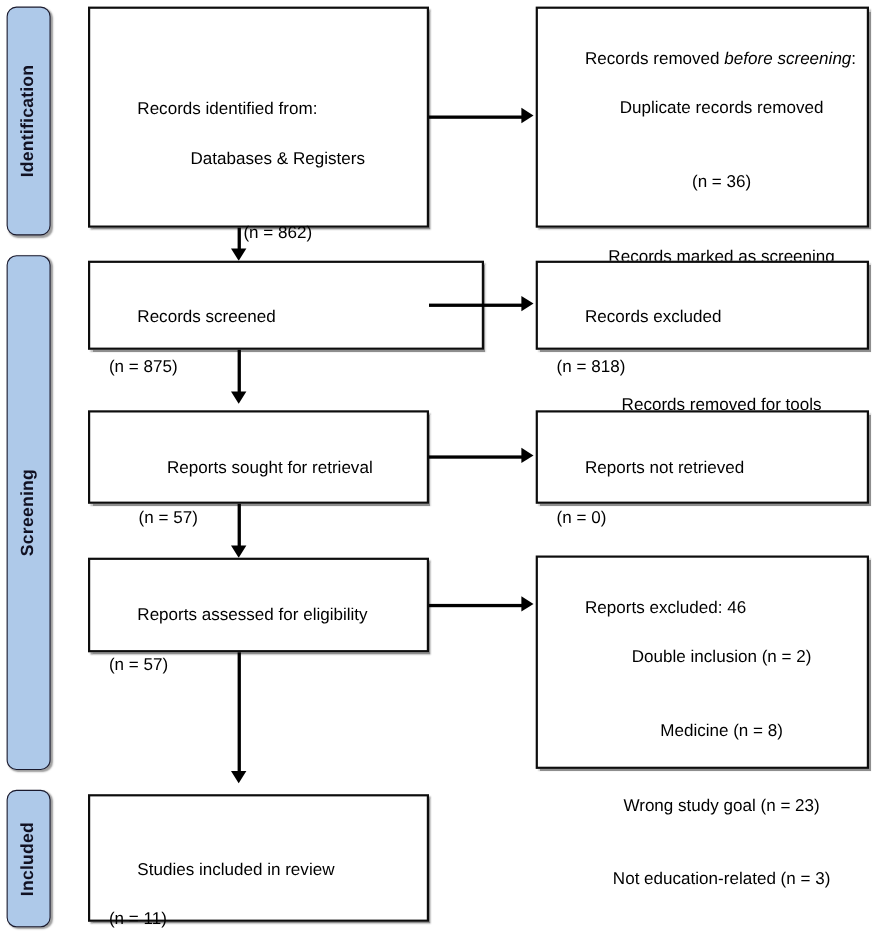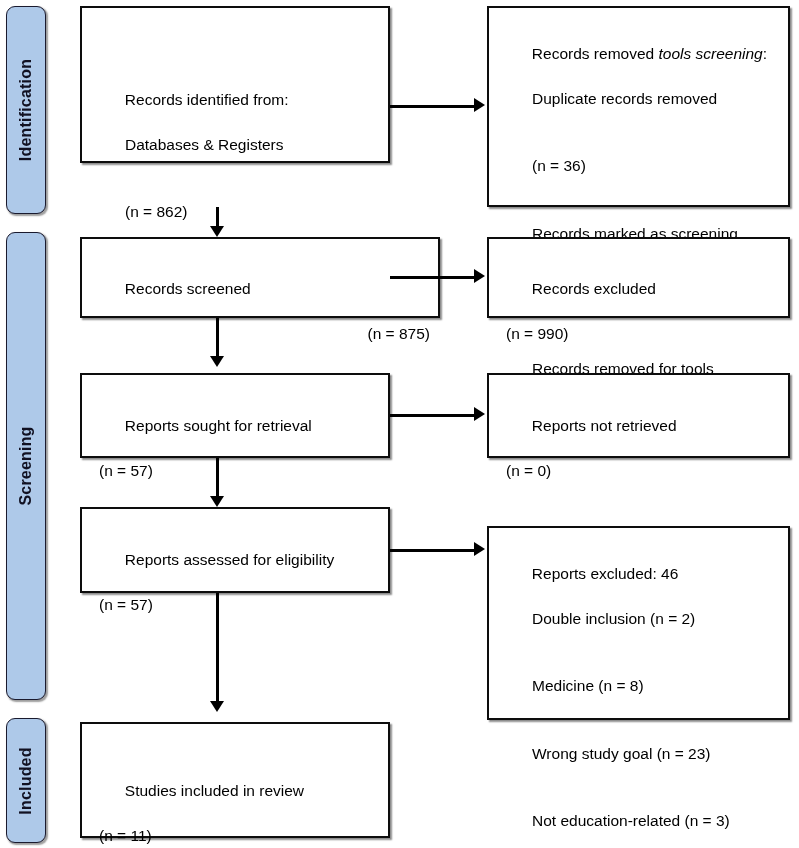--- a/index.html
+++ b/index.html
@@ -55,20 +55,21 @@
     top: 12px;
     right: 8px;
     font-size: 15.5px;
     line-height: 22.5px;
     white-space: pre-wrap;
     color: #000000;
   }
   .node .node-text .indent {
     display: block;
     padding-left: 26px;
+    text-align: center;
   }
   .node .node-text em {
     font-style: italic;
   }
 
   
   .conn {
     position: absolute;
     background: #000000;
   }
@@ -101,69 +102,69 @@
   </div>
 
   <div class="stage-bar" style="left:6px; top:232px; width:40px; height:468px;">
     <span class="stage-label">Screening</span>
   </div>
 
   <div class="stage-bar" style="left:6px; top:718px; width:40px; height:125px;">
     <span class="stage-label">Included</span>
   </div>
 
-  <div class="node" style="left:80px; top:6px; width:310px; height:157px;">
+  <div class="node" style="left:80px; top:6px; width:310px; height:201px;">
     <div class="node-text" style="top:58px;">
       <span>Records identified from:</span>
       <span class="indent">Databases &amp; Registers</span>
       <span class="indent">(n = 862)</span>
       <span class="indent">Citation searching (n = 13)</span>
     </div>
   </div>
 
   <div class="node" style="left:487px; top:6px; width:303px; height:201px;">
     <div class="node-text" style="top:12px;">
-      <span><span>Records removed </span><em>tools screening</em><span>:</span></span>
+      <span><span>Records removed </span><em>before screening</em><span>:</span></span>
       <span class="indent">Duplicate records removed</span>
       <span class="indent">(n = 36)</span>
       <span class="indent">Records marked as screening</span>
       <span class="indent">by automation tools (n = 0)</span>
       <span class="indent">Records removed for tools</span>
       <span class="indent">reasons (n = 0)</span>
     </div>
   </div>
 
   <div class="conn conn-h" style="left:390px; top:105px; width:86px;"></div>
   <div class="arrowhead right" style="left:474px; top:98px;"></div>
 
   <div class="conn conn-v" style="left:216px; top:207px; width:2.5px; height:21px;"></div>
   <div class="arrowhead down" style="left:210px; top:226px;"></div>
 
   <div class="node" style="left:80px; top:237px; width:360px; height:81px;">
     <div class="node-text" style="top:16px;">
       <span>Records screened</span>
-      <span style="display:block;text-align:right;">(n = 875)</span>
+      <span style="display:block;">(n = 875)</span>
     </div>
   </div>
 
   <div class="node" style="left:487px; top:237px; width:303px; height:81px;">
     <div class="node-text" style="top:16px;">
       <span>Records excluded</span>
-      <span style="display:block;">(n = 990)</span>
+      <span style="display:block;">(n = 818)</span>
     </div>
   </div>
 
   <div class="conn conn-h" style="left:390px; top:276px; width:86px;"></div>
   <div class="arrowhead right" style="left:474px; top:269px;"></div>
 
   <div class="conn conn-v" style="left:216px; top:318px; width:2.5px; height:40px;"></div>
   <div class="arrowhead down" style="left:210px; top:356px;"></div>
 
   <div class="node" style="left:80px; top:373px; width:310px; height:85px;">
-    <div class="node-text" style="top:17px;">
+    <div class="node-text" style="top:17px;margin-left:27px;">
       <span>Reports sought for retrieval</span>
       <span style="display:block;">(n = 57)</span>
     </div>
   </div>
 
   <div class="node" style="left:487px; top:373px; width:303px; height:85px;">
     <div class="node-text" style="top:17px;">
       <span>Reports not retrieved</span>
       <span style="display:block;">(n = 0)</span>
     </div>
@@ -175,21 +176,21 @@
   <div class="conn conn-v" style="left:216px; top:458px; width:2.5px; height:40px;"></div>
   <div class="arrowhead down" style="left:210px; top:496px;"></div>
 
   <div class="node" style="left:80px; top:507px; width:310px; height:86px;">
     <div class="node-text" style="top:17px;">
       <span>Reports assessed for eligibility</span>
       <span style="display:block;">(n = 57)</span>
     </div>
   </div>
 
-  <div class="node" style="left:487px; top:526px; width:303px; height:194px;">
+  <div class="node" style="left:487px; top:505px; width:303px; height:194px;">
     <div class="node-text" style="top:12px;">
       <span>Reports excluded: 46</span>
       <span class="indent">Double inclusion (n = 2)</span>
       <span class="indent">Medicine (n = 8)</span>
       <span class="indent">Wrong study goal (n = 23)</span>
       <span class="indent">Not education-related (n = 3)</span>
       
       
       
     </div>

